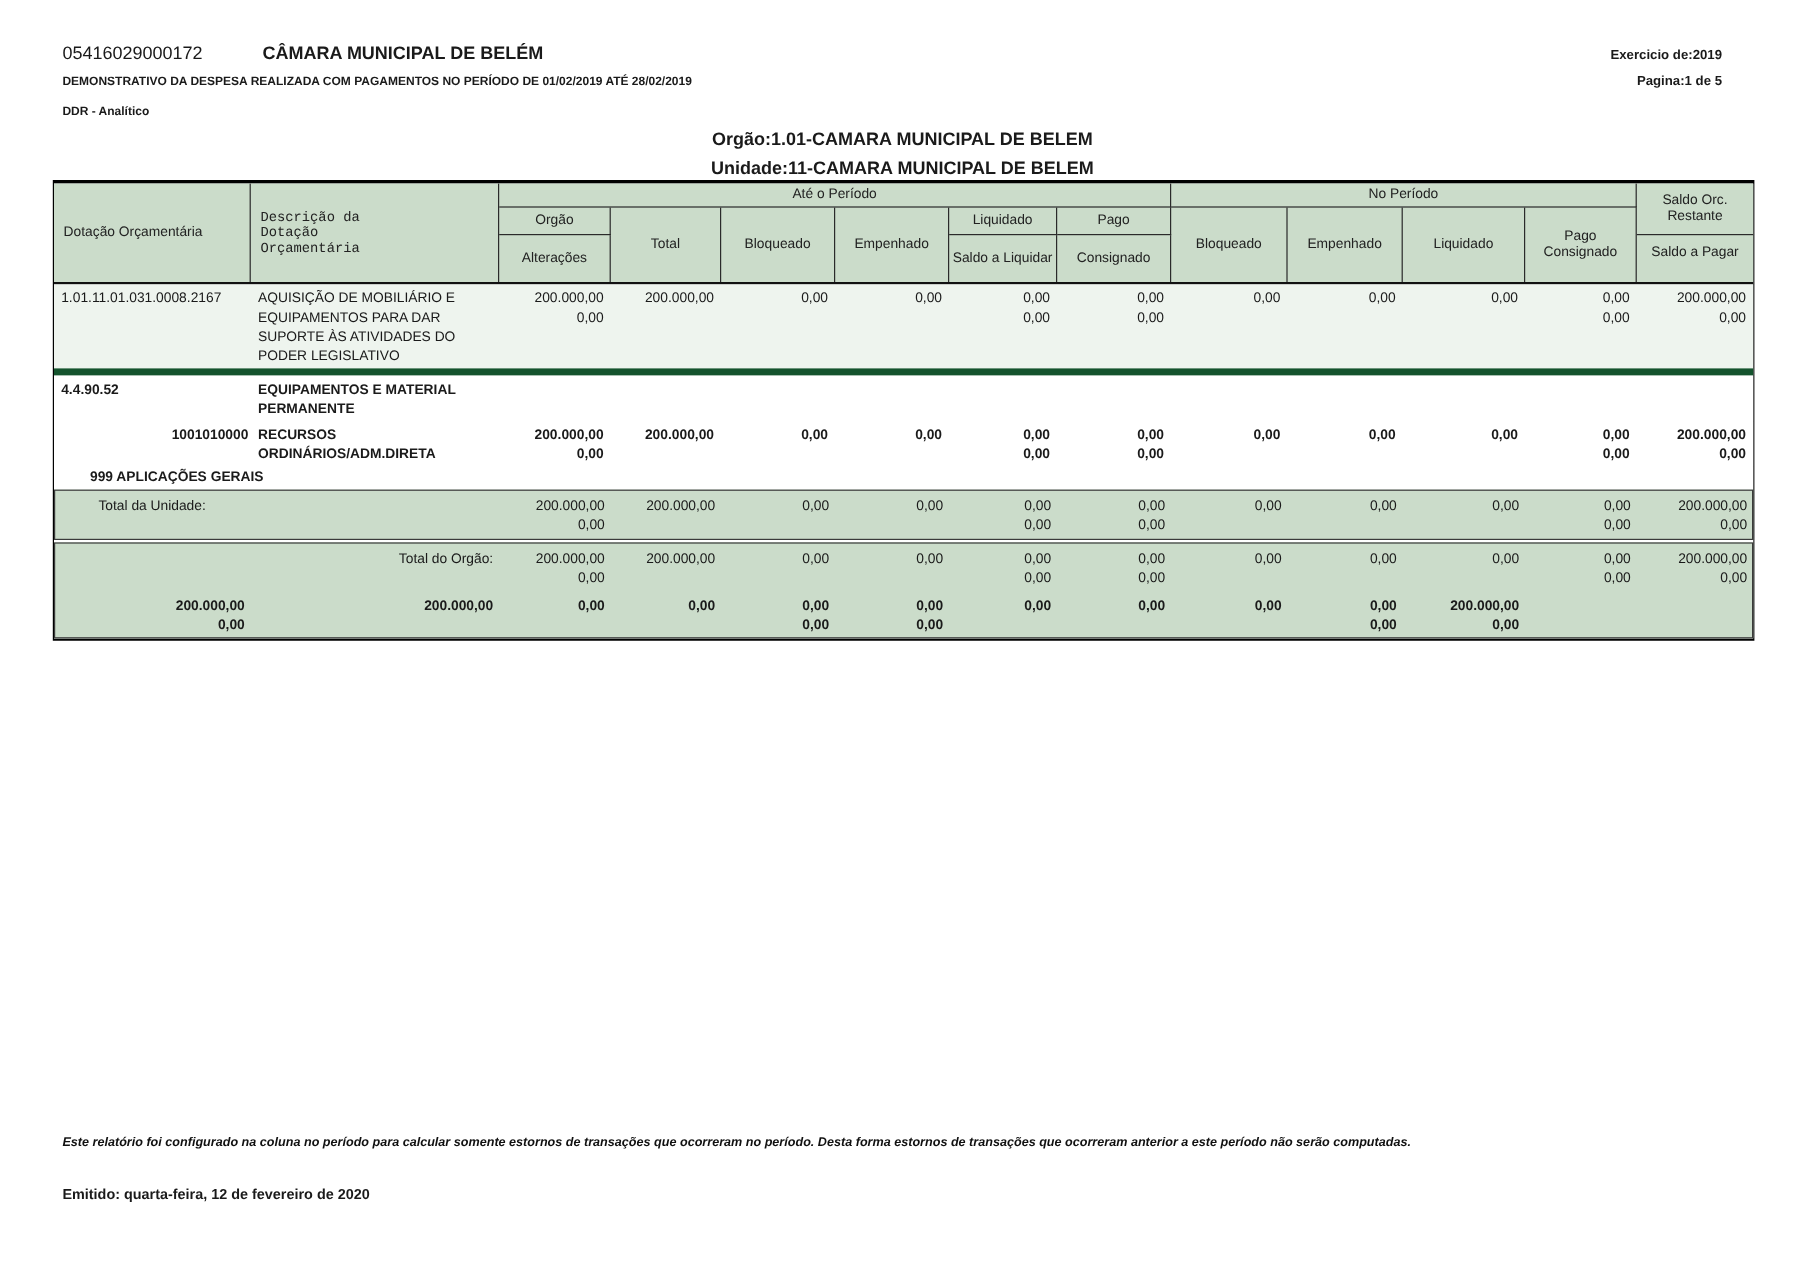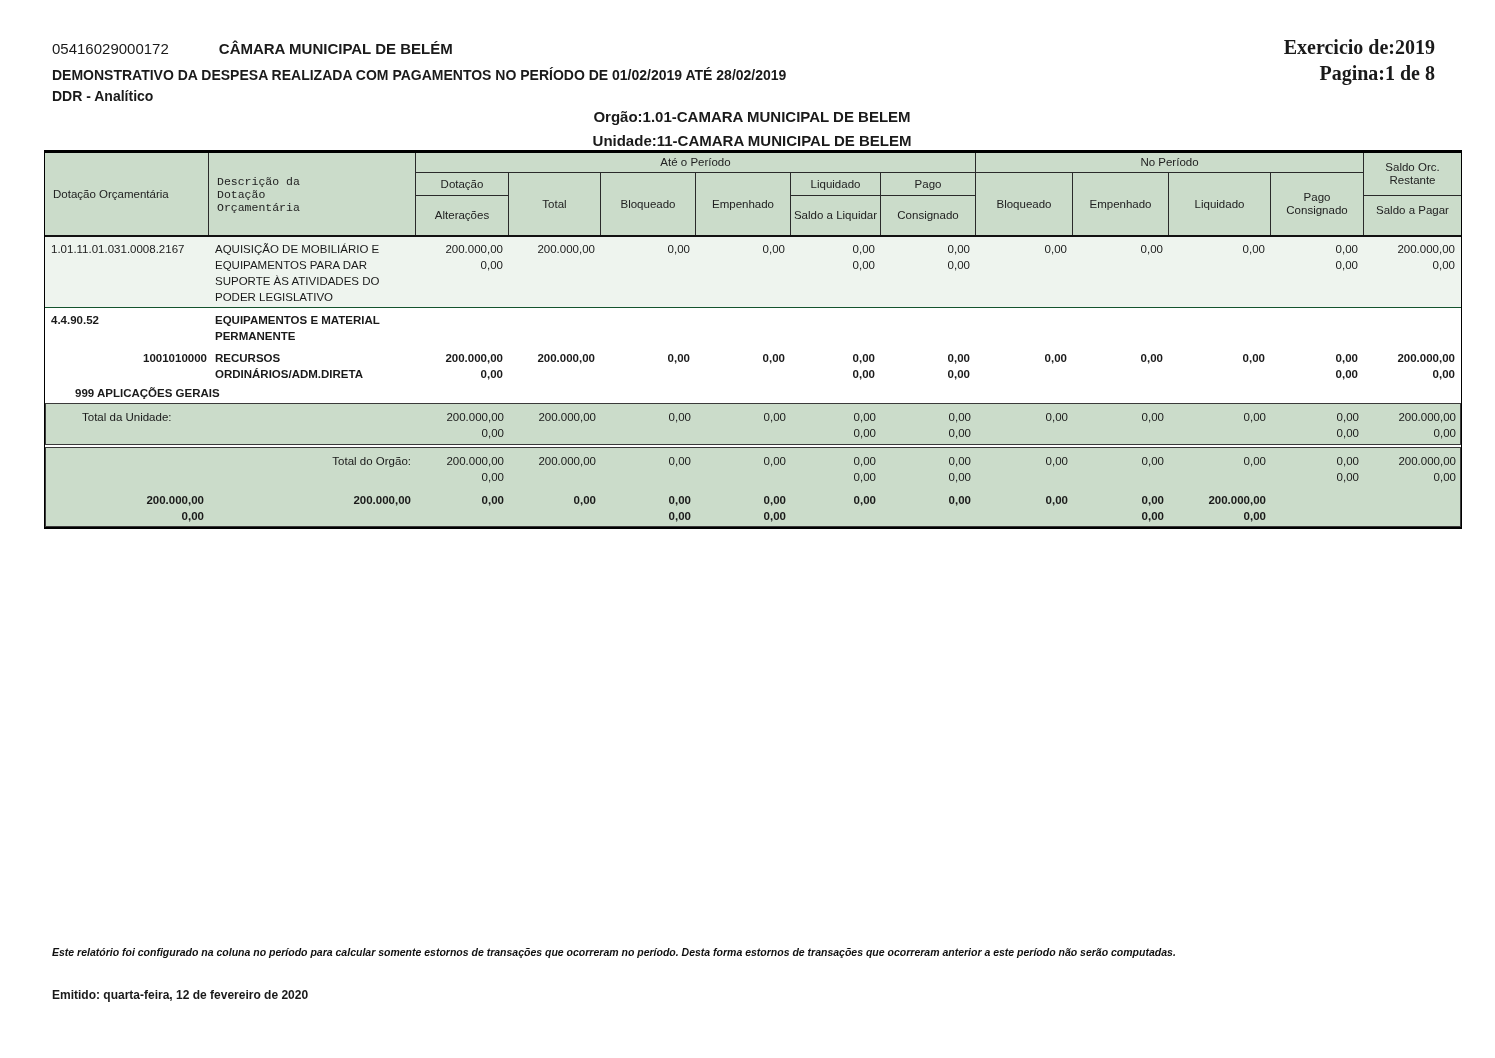--- a/index.html
+++ b/index.html
@@ -6,43 +6,43 @@
   .page{position:relative;width:1495px;height:1058px;background:#ffffff;
         font-family:"Liberation Sans", sans-serif;color:#1a1a1a;overflow:hidden;}
 
   
   .hline{position:absolute;left:52px;right:60px;display:flex;align-items:baseline;}
   .hline1{top:36px;}
   .hline2{top:62px;}
   .hline3{top:88px;}
   .doc-code{font-size:15px;font-weight:normal;}
   .entity{font-size:15px;font-weight:bold;margin-left:50px;}
-  .rightinfo{margin-left:auto;font-size:20px;font-weight:bold;font-family:Liberation Serif, serif;}
-  .rtitle{font-size:14px;font-weight:bold;}
+  .rightinfo{margin-left:auto;font-size:11px;font-weight:bold;}
+  .rtitle{font-size:10px;font-weight:bold;}
   .center-line{position:absolute;left:44px;width:1416px;text-align:center;
                font-size:15px;font-weight:bold;}
   .orgao{top:108px;}
   .unidade{top:132px;}
 
   
   .report-table{position:absolute;left:44px;top:150px;width:1416px;
                 border:1px solid #000;border-top:3px solid #000;border-bottom:2px solid #000;}
   .cols{display:grid;grid-template-columns:164px 207px 93px 92px 95px 95px 90px 95px 97px 96px 102px 93px 97px;}
   .thead{background:#cbdcca;border-bottom:2px solid #111;
          grid-template-rows:20px 23px 39px;font-size:11.5px;color:#222;}
   .th{display:flex;align-items:center;justify-content:center;text-align:center;
       line-height:13px;padding:1px 2px;}
   .br{border-right:1px solid #2a2a2a;}
   .bb{border-bottom:1px solid #2a2a2a;}
 
   .cell{padding:4px 6px 2px 6px;font-size:11.5px;line-height:16px;}
   .amt{text-align:right;}
   .b{font-weight:bold;}
   .row{min-height:20px;}
-  .row-detail{background:#eef4ee;min-height:66px;border-bottom:1px solid #14532d;}
+  .row-detail{background:#eef4ee;min-height:66px;border-bottom:6px solid #14532d;}
   .row-elem{background:#ffffff;min-height:31px;}
   .row-fonte{background:#ffffff;min-height:34px;}
   .row-aplic{background:#ffffff;min-height:18px;}
   .code-right{text-align:right;}
   .desc{padding-right:26px;}
   .aplic-label{padding-left:30px;}
 
   .band{background:#cbdcca;border:1px solid #3a3a3a;margin:0;}
   .band-gap{height:2px;background:#ffffff;}
   .band .cell{padding-top:5px;}
@@ -62,38 +62,38 @@
 
 <div class="page">
 
   <div class="hline hline1">
     <span class="doc-code">05416029000172</span>
     <span class="entity">CÂMARA MUNICIPAL DE BELÉM</span>
     <span class="rightinfo">Exercicio de:2019</span>
   </div>
   <div class="hline hline2">
     <span class="rtitle">DEMONSTRATIVO DA DESPESA REALIZADA COM PAGAMENTOS NO PERÍODO DE 01/02/2019 ATÉ 28/02/2019</span>
-    <span class="rightinfo">Pagina:1 de 8</span>
+    <span class="rightinfo">Pagina:1 de 5</span>
   </div>
   <div class="hline hline3">
     <span class="rtitle">DDR - Analítico</span>
   </div>
   <div class="center-line orgao">Orgão:1.01-CAMARA MUNICIPAL DE BELEM</div>
   <div class="center-line unidade">Unidade:11-CAMARA MUNICIPAL DE BELEM</div>
 
   <div class="report-table">
 
     <div class="cols thead">
       <div class="th br" style="grid-row:1/4;grid-column:1;justify-content:flex-start;text-align:left;padding-left:8px;">Dotação Orçamentária</div>
       <div class="th br" style="grid-row:1/4;grid-column:2;justify-content:flex-start;text-align:left;padding-left:8px;padding-right:60px;font-family:Liberation Mono, monospace;">Descrição da Dotação Orçamentária</div>
       <div class="th br bb" style="grid-row:1;grid-column:3/9;">Até o Período</div>
       <div class="th br bb" style="grid-row:1;grid-column:9/13;">No Período</div>
       <div class="th bb" style="grid-row:1/3;grid-column:13;">Saldo Orc. Restante</div>
 
-      <div class="th br bb" style="grid-row:2;grid-column:3;">Dotação</div>
+      <div class="th br bb" style="grid-row:2;grid-column:3;">Orgão</div>
       <div class="th br" style="grid-row:2/4;grid-column:4;">Total</div>
       <div class="th br" style="grid-row:2/4;grid-column:5;">Bloqueado</div>
       <div class="th br" style="grid-row:2/4;grid-column:6;">Empenhado</div>
       <div class="th br bb" style="grid-row:2;grid-column:7;">Liquidado</div>
       <div class="th br bb" style="grid-row:2;grid-column:8;">Pago</div>
       <div class="th br" style="grid-row:2/4;grid-column:9;">Bloqueado</div>
       <div class="th br" style="grid-row:2/4;grid-column:10;">Empenhado</div>
       <div class="th br" style="grid-row:2/4;grid-column:11;">Liquidado</div>
       <div class="th br" style="grid-row:2/4;grid-column:12;flex-direction:column;justify-content:center;">
         <div>Pago</div>

